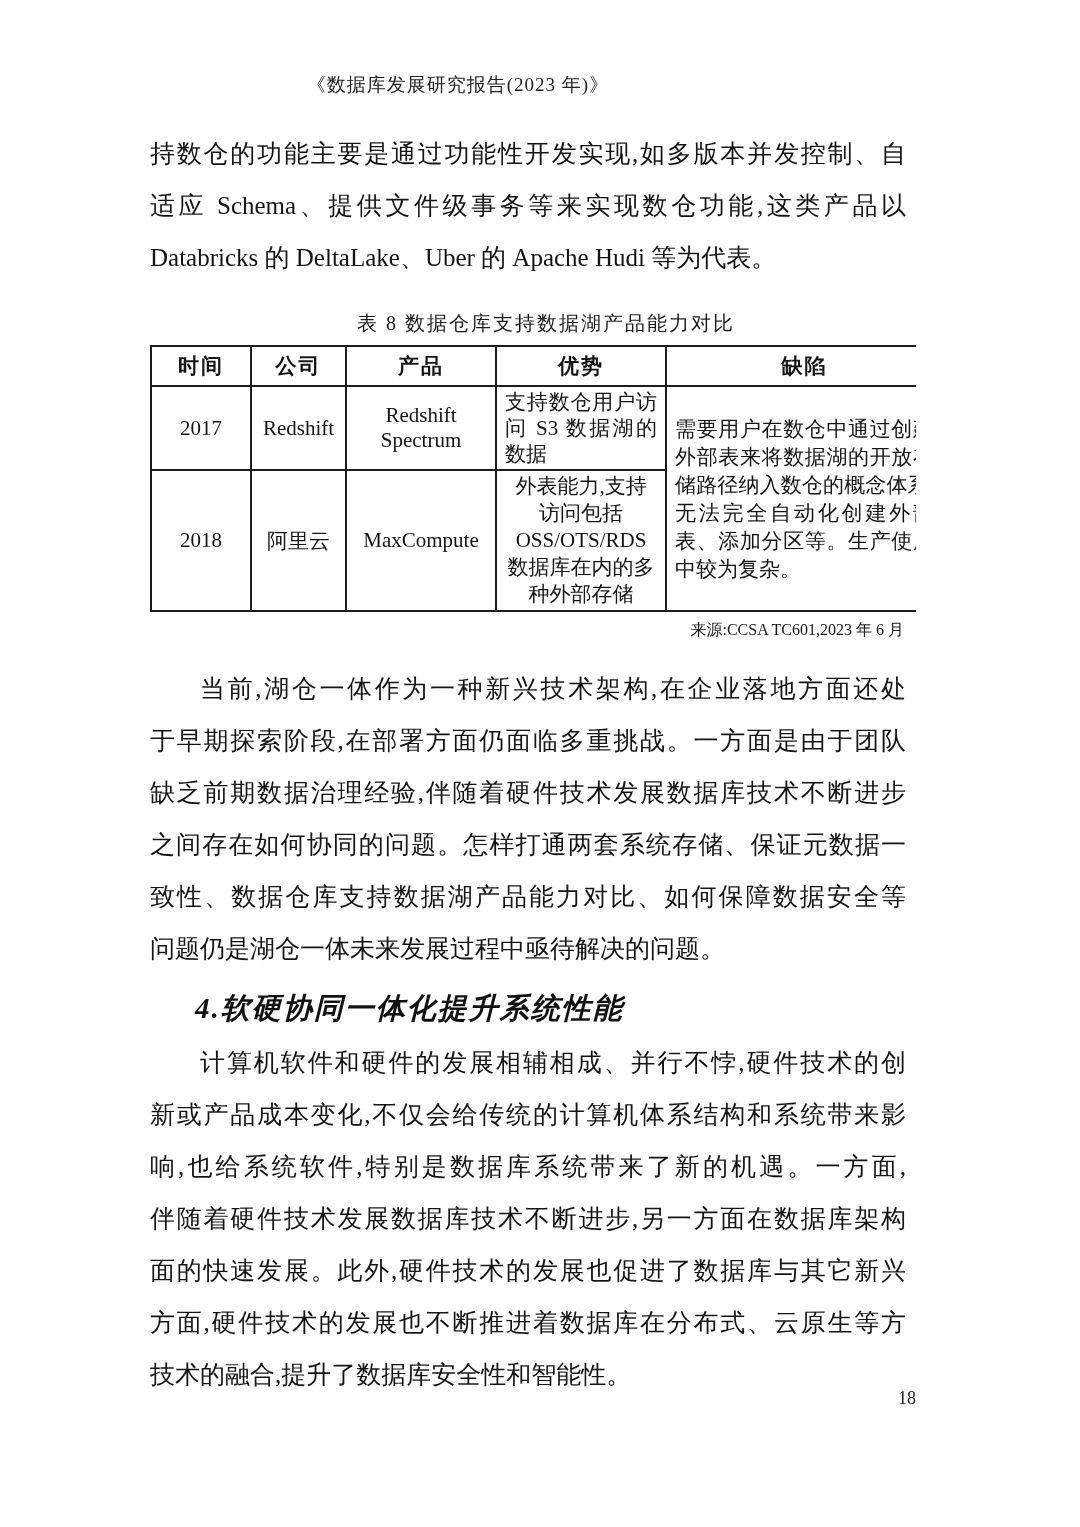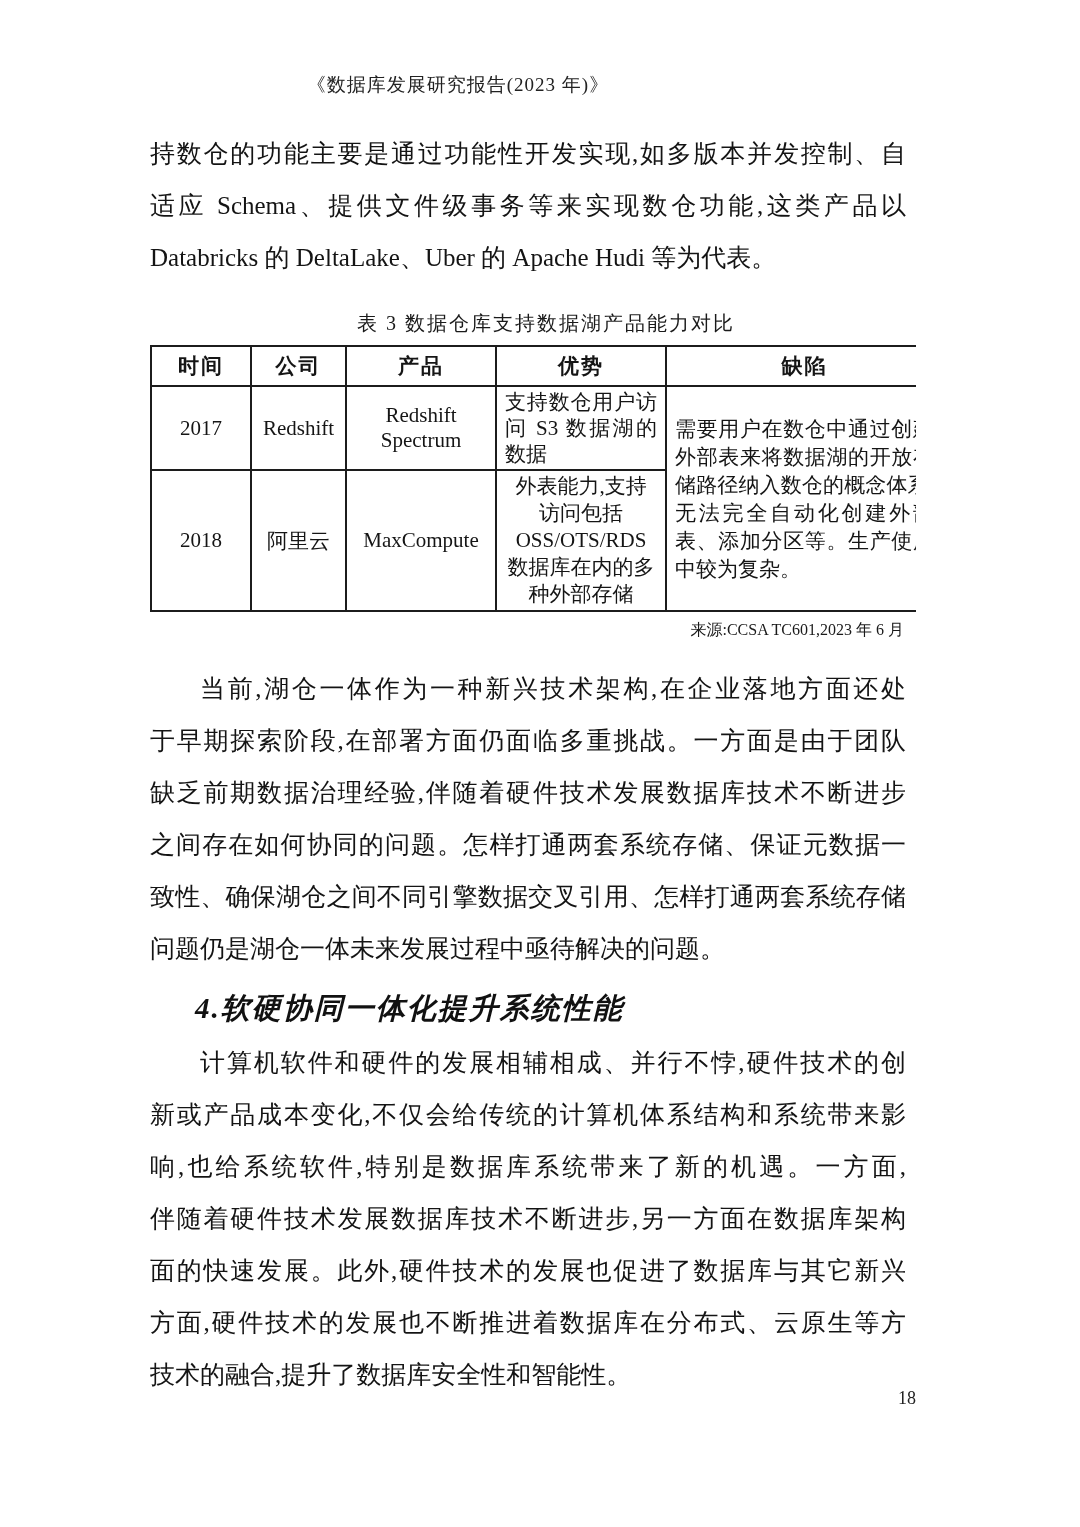--- a/index.html
+++ b/index.html
@@ -119,21 +119,21 @@
   <div class="running-header">《数据库发展研究报告(2023 年)》</div>
 
   <div class="content">
 
     <div class="para">
       <div class="line">持数仓的功能主要是通过功能性开发实现,如多版本并发控制、自</div>
       <div class="line">适应 Schema、提供文件级事务等来实现数仓功能,这类产品以</div>
       <div class="line lastline">Databricks 的 DeltaLake、Uber 的 Apache Hudi 等为代表。</div>
     </div>
 
-    <div class="table-caption">表 3 数据仓库支持数据湖产品能力对比</div>
+    <div class="table-caption">表 8 数据仓库支持数据湖产品能力对比</div>
 
     <table class="cmp">
       <colgroup>
         <col style="width:100px">
         <col style="width:95px">
         <col style="width:150px">
         <col style="width:170px">
         <col style="width:277px">
       </colgroup>
       <thead>
@@ -162,21 +162,21 @@
       </tbody>
     </table>
 
     <div class="source-line">来源:CCSA TC601,2023 年 6 月</div>
 
     <div class="para after-table">
       <div class="line indent">当前,湖仓一体作为一种新兴技术架构,在企业落地方面还处</div>
       <div class="line">于早期探索阶段,在部署方面仍面临多重挑战。一方面是由于团队</div>
       <div class="line">缺乏前期数据治理经验,伴随着硬件技术发展数据库技术不断进步</div>
       <div class="line">之间存在如何协同的问题。怎样打通两套系统存储、保证元数据一</div>
-      <div class="line">致性、确保湖仓之间不同引擎数据交叉引用、怎样打通两套系统存储</div>
+      <div class="line">致性、数据仓库支持数据湖产品能力对比、如何保障数据安全等</div>
       <div class="line lastline">问题仍是湖仓一体未来发展过程中亟待解决的问题。</div>
     </div>
 
     <div class="section-heading">4.软硬协同一体化提升系统性能</div>
 
     <div class="para">
       <div class="line indent">计算机软件和硬件的发展相辅相成、并行不悖,硬件技术的创</div>
       <div class="line">新或产品成本变化,不仅会给传统的计算机体系结构和系统带来影</div>
       <div class="line">响,也给系统软件,特别是数据库系统带来了新的机遇。一方面,</div>
       <div class="line">伴随着硬件技术发展数据库技术不断进步,另一方面在数据库架构</div>

